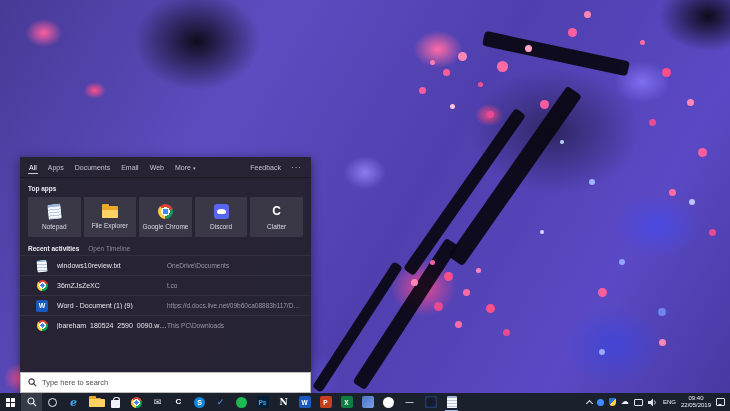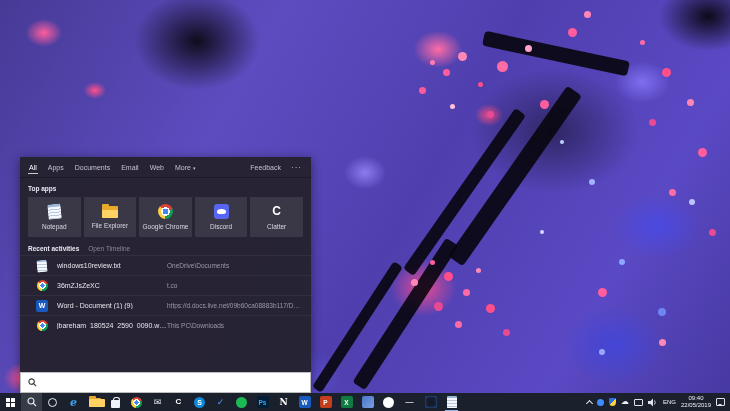--- a/index.html
+++ b/index.html
@@ -270,20 +270,21 @@
     </div>
   </div>
 
   <div class="panel-spacer"></div>
 
   <div class="searchbox">
     <svg width="9" height="9" viewBox="0 0 10 10">
       <circle cx="4" cy="4" r="3" fill="none" stroke="#333" stroke-width="1.2"></circle>
       <line x1="6.2" y1="6.2" x2="9" y2="9" stroke="#333" stroke-width="1.2"></line>
     </svg>
+    <input type="text" placeholder="Type here to search" style="">
   </div>
 </div>
 
 <div class="taskbar">
   <div class="tb-btn">
     <span class="win-logo">
         <span></span>
         <span></span>
         <span></span>
         <span></span>

